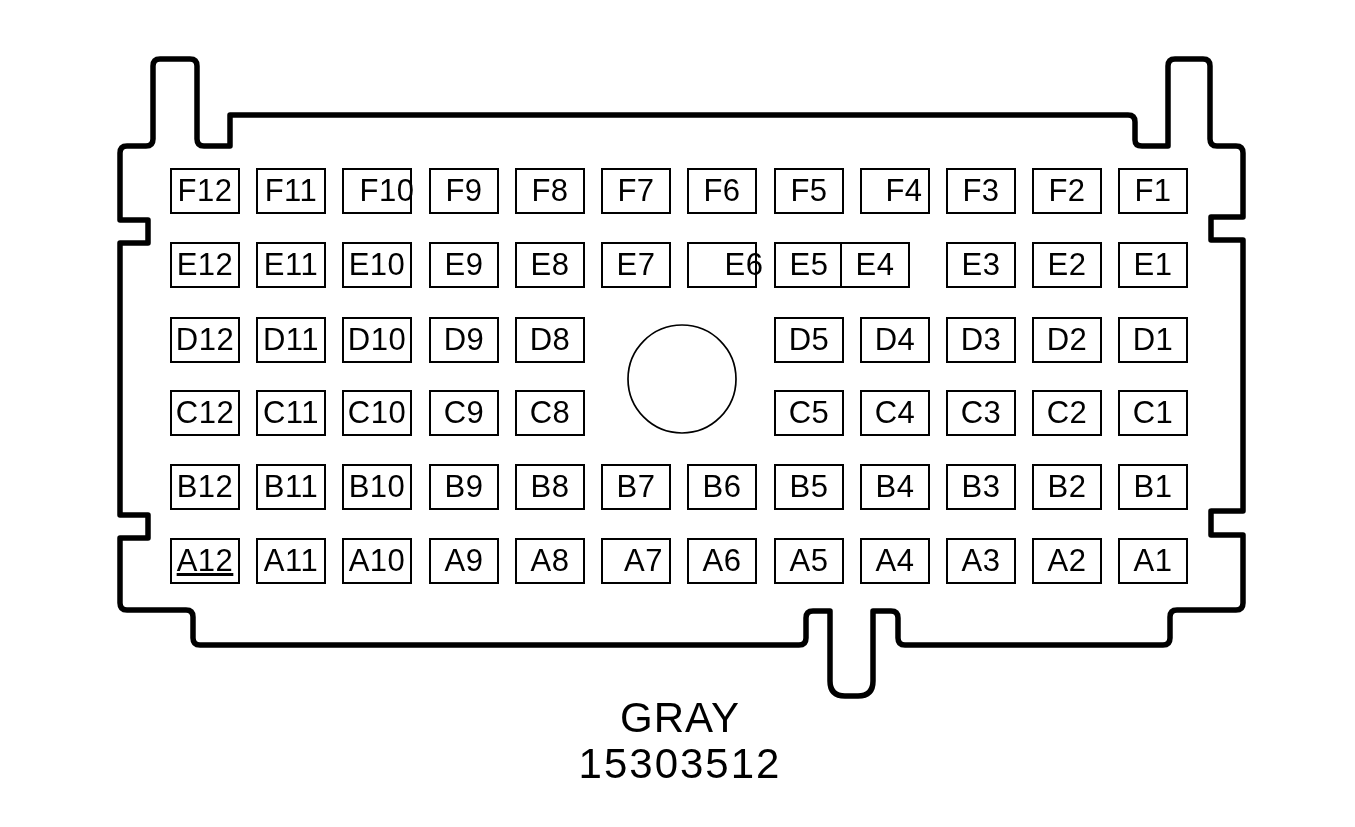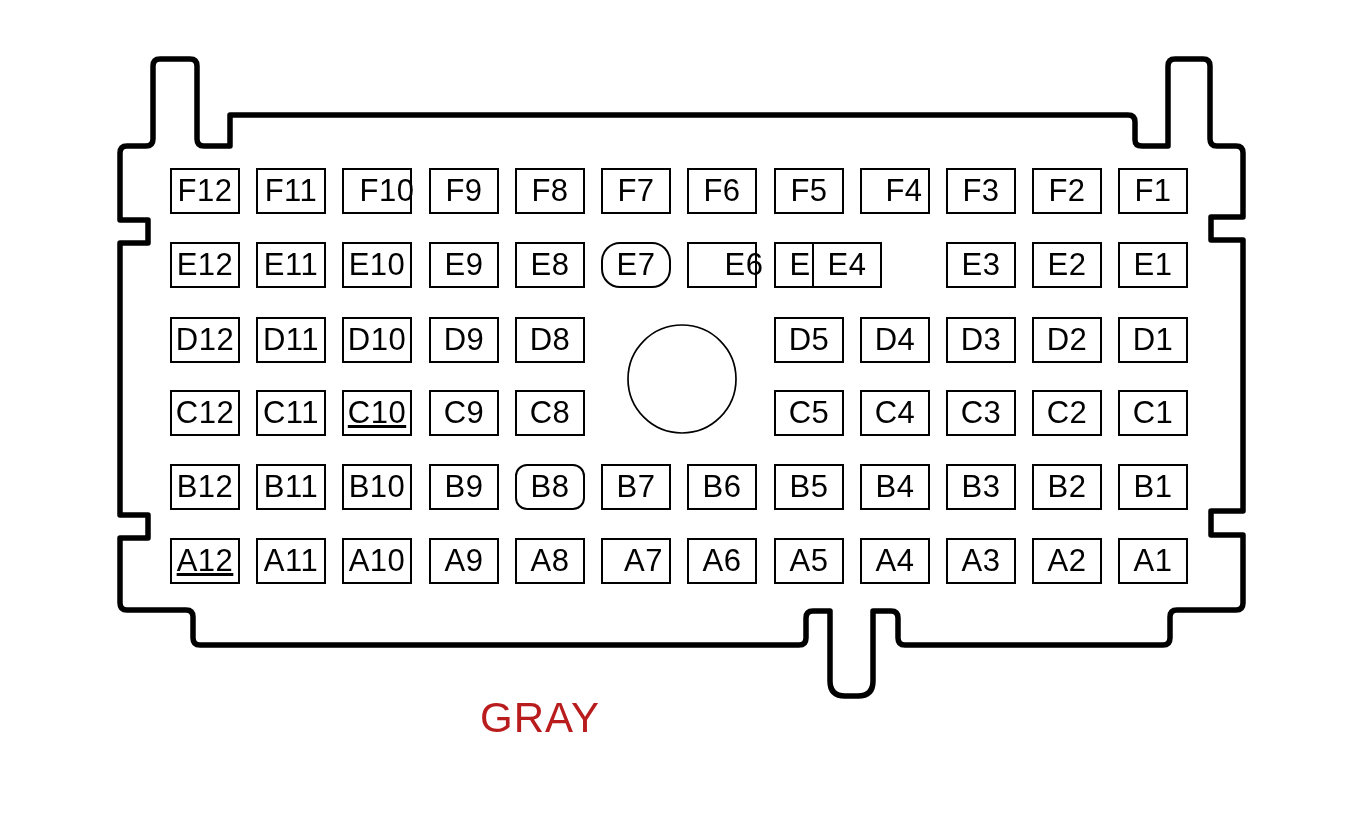--- a/index.html
+++ b/index.html
@@ -34,22 +34,22 @@
     justify-content: center;
     font-size: 31px;
     color: #000000;
     letter-spacing: 0.5px;
     white-space: nowrap;
   }
   .footer-label {
     position: absolute;
     left: 480px;
     width: 400px;
-    text-align: left;
-    color: #b91c1c;
+    text-align: center;
+    color: #000000;
   }
   #color-label {
     top: 694px;
     font-size: 42px;
     letter-spacing: 1px;
   }
   #part-number-label {
     top: 740px;
     font-size: 42px;
     letter-spacing: 2px;
@@ -95,52 +95,52 @@
       <div class="pin" style="left: 774px; top: 168px;">F5</div>
       <div class="pin" style="left: 860px; top: 168px; padding-left: 18px;">F4</div>
       <div class="pin" style="left: 946px; top: 168px;">F3</div>
       <div class="pin" style="left: 1032px; top: 168px;">F2</div>
       <div class="pin" style="left: 1118px; top: 168px;">F1</div>
       <div class="pin" style="left: 170px; top: 242px;">E12</div>
       <div class="pin" style="left: 256px; top: 242px;">E11</div>
       <div class="pin" style="left: 342px; top: 242px;">E10</div>
       <div class="pin" style="left: 429px; top: 242px;">E9</div>
       <div class="pin" style="left: 515px; top: 242px;">E8</div>
-      <div class="pin" style="left: 601px; top: 242px; border-radius: 19px;">E7</div>
+      <div class="pin" style="left: 601px; top: 242px;">E7</div>
       <div class="pin" style="left: 687px; top: 242px; padding-left: 44px;">E6</div>
       <div class="pin" style="left: 774px; top: 242px;">E5</div>
-      <div class="pin" style="left: 812px; top: 242px;">E4</div>
+      <div class="pin" style="left: 840px; top: 242px;">E4</div>
       <div class="pin" style="left: 946px; top: 242px;">E3</div>
       <div class="pin" style="left: 1032px; top: 242px;">E2</div>
       <div class="pin" style="left: 1118px; top: 242px;">E1</div>
       <div class="pin" style="left: 170px; top: 317px;">D12</div>
       <div class="pin" style="left: 256px; top: 317px;">D11</div>
       <div class="pin" style="left: 342px; top: 317px;">D10</div>
       <div class="pin" style="left: 429px; top: 317px;">D9</div>
       <div class="pin" style="left: 515px; top: 317px;">D8</div>
       <div class="pin" style="left: 774px; top: 317px;">D5</div>
       <div class="pin" style="left: 860px; top: 317px;">D4</div>
       <div class="pin" style="left: 946px; top: 317px;">D3</div>
       <div class="pin" style="left: 1032px; top: 317px;">D2</div>
       <div class="pin" style="left: 1118px; top: 317px;">D1</div>
       <div class="pin" style="left: 170px; top: 390px;">C12</div>
       <div class="pin" style="left: 256px; top: 390px;">C11</div>
-      <div class="pin" style="left: 342px; top: 390px; text-decoration: underline;">C10</div>
+      <div class="pin" style="left: 342px; top: 390px;">C10</div>
       <div class="pin" style="left: 429px; top: 390px;">C9</div>
       <div class="pin" style="left: 515px; top: 390px;">C8</div>
       <div class="pin" style="left: 774px; top: 390px;">C5</div>
       <div class="pin" style="left: 860px; top: 390px;">C4</div>
       <div class="pin" style="left: 946px; top: 390px;">C3</div>
       <div class="pin" style="left: 1032px; top: 390px;">C2</div>
       <div class="pin" style="left: 1118px; top: 390px;">C1</div>
       <div class="pin" style="left: 170px; top: 464px;">B12</div>
       <div class="pin" style="left: 256px; top: 464px;">B11</div>
       <div class="pin" style="left: 342px; top: 464px;">B10</div>
       <div class="pin" style="left: 429px; top: 464px;">B9</div>
-      <div class="pin" style="left: 515px; top: 464px; border-radius: 12px;">B8</div>
+      <div class="pin" style="left: 515px; top: 464px;">B8</div>
       <div class="pin" style="left: 601px; top: 464px;">B7</div>
       <div class="pin" style="left: 687px; top: 464px;">B6</div>
       <div class="pin" style="left: 774px; top: 464px;">B5</div>
       <div class="pin" style="left: 860px; top: 464px;">B4</div>
       <div class="pin" style="left: 946px; top: 464px;">B3</div>
       <div class="pin" style="left: 1032px; top: 464px;">B2</div>
       <div class="pin" style="left: 1118px; top: 464px;">B1</div>
       <div class="pin" style="left: 170px; top: 538px; text-decoration: underline;">A12</div>
       <div class="pin" style="left: 256px; top: 538px;">A11</div>
       <div class="pin" style="left: 342px; top: 538px;">A10</div>
@@ -150,14 +150,15 @@
       <div class="pin" style="left: 687px; top: 538px;">A6</div>
       <div class="pin" style="left: 774px; top: 538px;">A5</div>
       <div class="pin" style="left: 860px; top: 538px;">A4</div>
       <div class="pin" style="left: 946px; top: 538px;">A3</div>
       <div class="pin" style="left: 1032px; top: 538px;">A2</div>
       <div class="pin" style="left: 1118px; top: 538px;">A1</div>
     </div>
 
   <div class="footer-label" id="color-label">GRAY</div>
 
+  <div class="footer-label" id="part-number-label">15303512</div>
 
 </div>
 
 </body></html>

